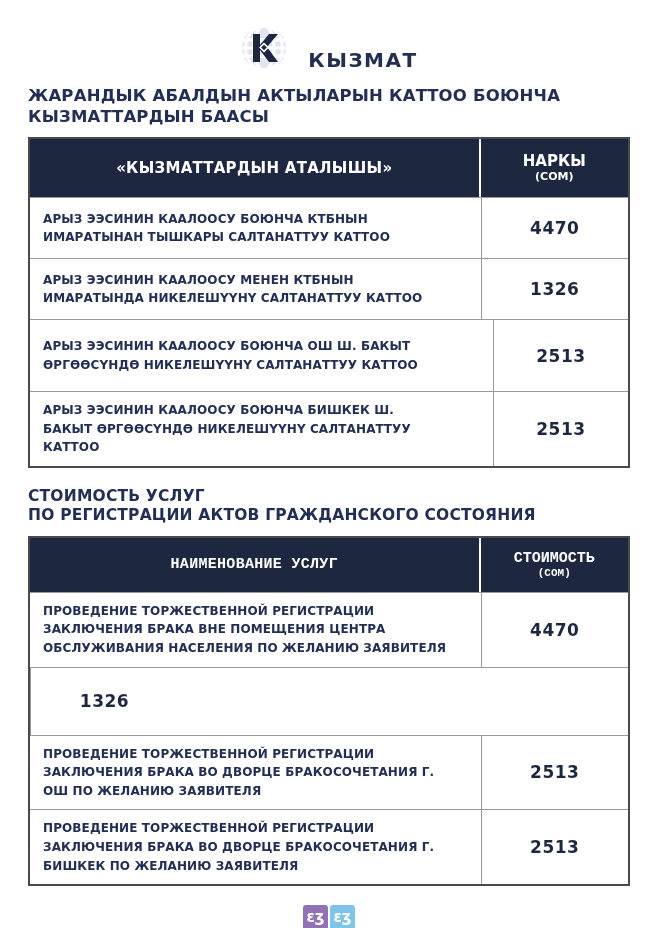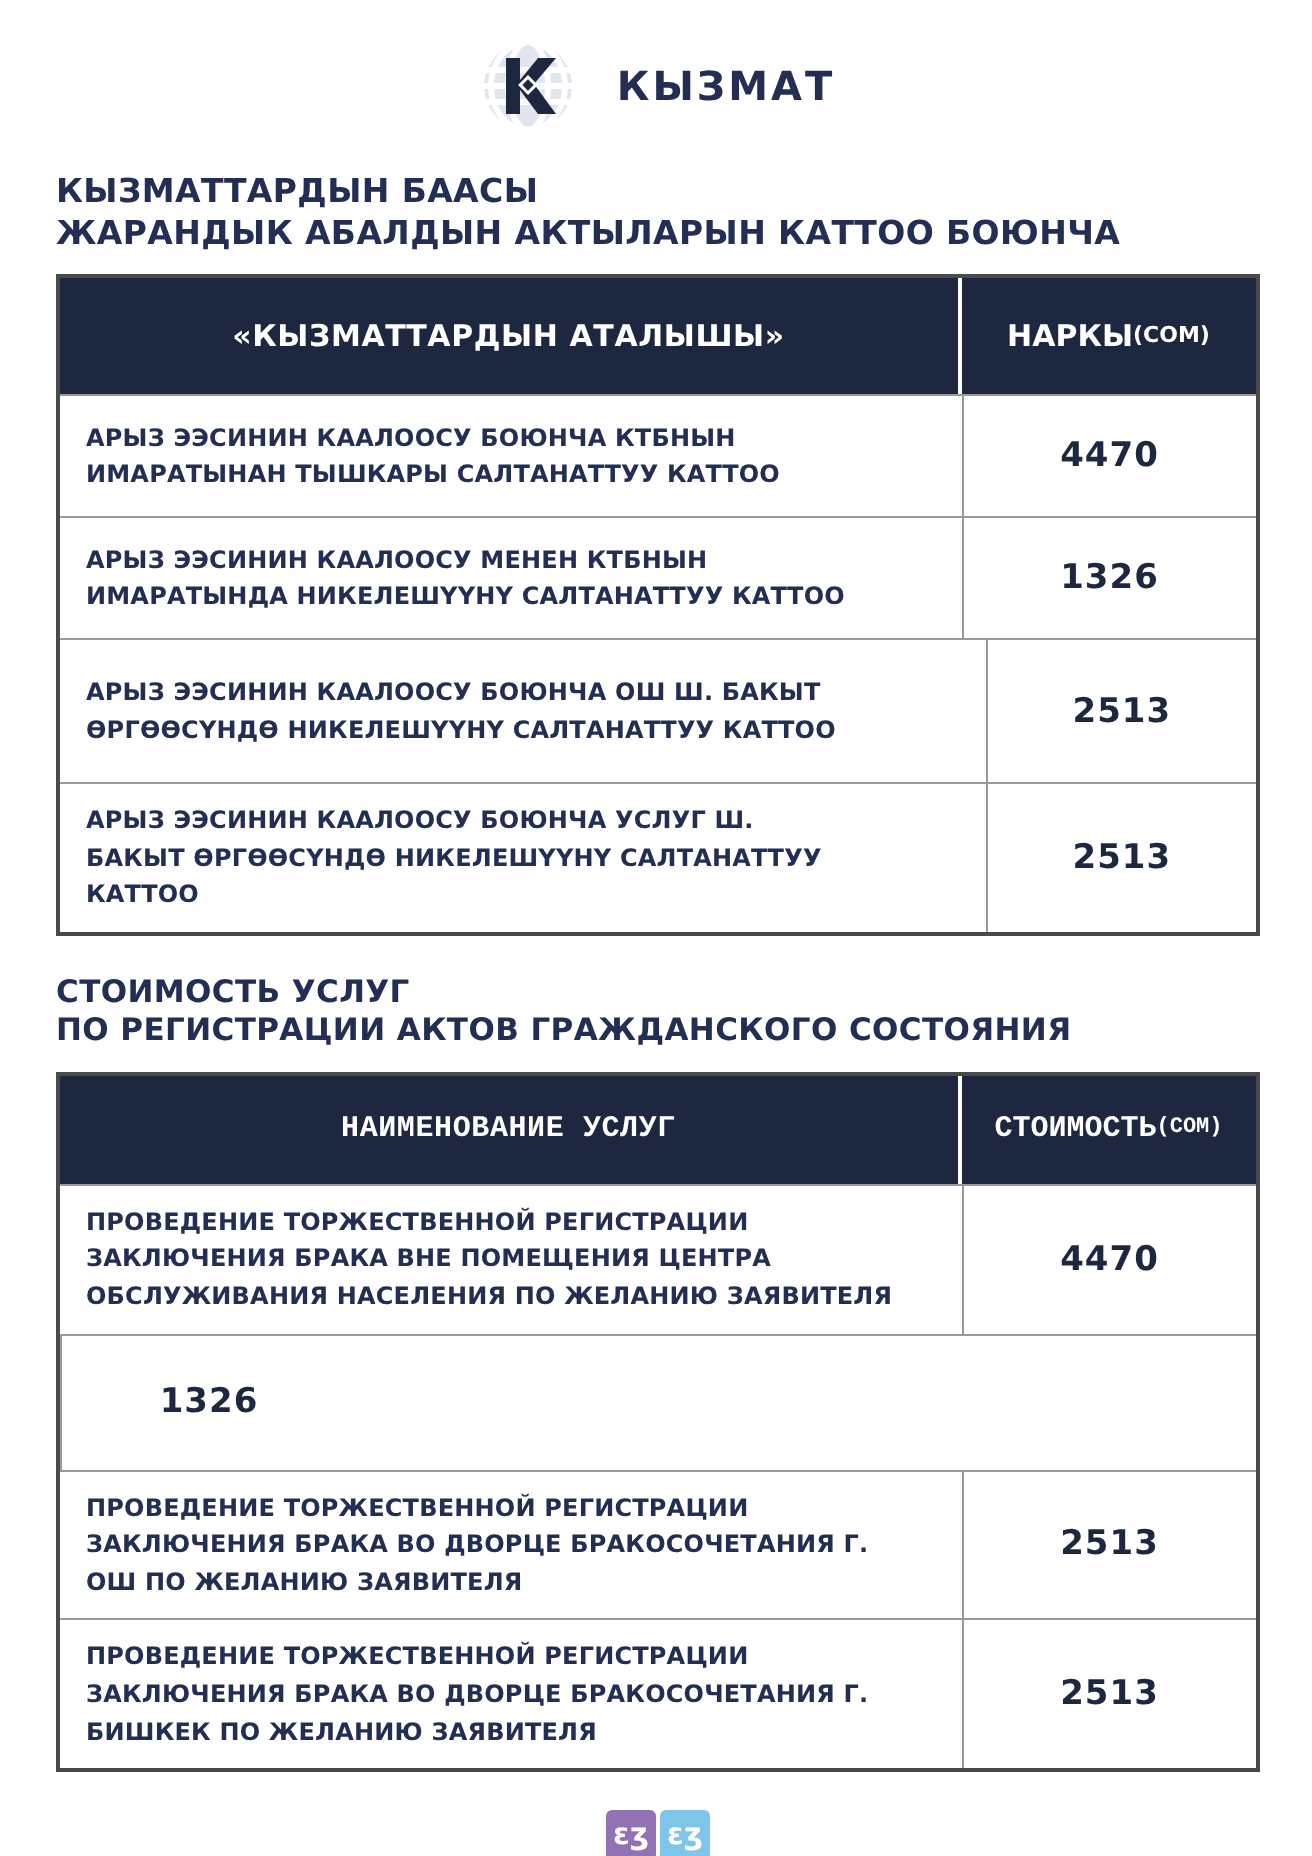--- a/index.html
+++ b/index.html
@@ -4,34 +4,34 @@
 <style>
   * { margin:0; padding:0; box-sizing:border-box; }
   html,body { width:656px; background:#ffffff; }
   body {
     font-family:"DejaVu Sans","Liberation Sans",sans-serif;
     width:656px; height:928px; position:relative; overflow:hidden;
   }
   .page { width:656px; height:928px; padding:14px 26px 0 28px; }
 
   
-  .brand { display:flex; justify-content:center; align-items:center; gap:20px; height:58px; margin-bottom:14px; }
+  .brand { display:flex; justify-content:center; align-items:flex-end; gap:20px; height:58px; margin-bottom:14px; }
   .globe { width:48px; height:48px; position:relative; flex:0 0 auto; }
   .brand-text { color:#232e52; font-weight:bold; font-size:20px; letter-spacing:1.5px; }
 
   
   .heading { color:#232e55; font-weight:bold; font-size:16.5px; line-height:1.25; letter-spacing:.2px; margin-bottom:10px; }
   .heading.ru { font-size:15.5px; margin-top:16px; }
 
   
   .tbl { width:602px; border:2px solid #4a4a4a; border-collapse:collapse; margin-bottom:19px; }
   .tbl .hdr { display:flex; background:#1d2840; color:#ffffff; }
   .hdr-service { width:452px; display:flex; align-items:center; justify-content:center;
                  font-weight:bold; font-size:15px; letter-spacing:.3px; border-right:2px solid #ffffff; }
-  .hdr-price   { width:148px; display:flex; flex-direction:row; align-items:center; justify-content:center; line-height:1.15; }
+  .hdr-price   { width:148px; display:flex; flex-direction:column; align-items:center; justify-content:center; line-height:1.15; }
   .hdr-price .big  { font-weight:bold; font-size:15px; }
   .hdr-price .unit { font-weight:bold; font-size:11px; }
   .t1 .hdr { height:58px; } .t2 .hdr { height:54px;font-family:Liberation Mono, monospace; }
 
   .row { display:flex; border-top:1.5px solid #9a9a9a; }
   .row:first-of-type { border-top:none; }
   .cell-service { width:452px; padding:9px 26px 9px 13px; display:flex; align-items:center;
                   color:#232e55; font-weight:bold; font-size:12px; line-height:1.55; letter-spacing:.1px; }
   .cell-price   { width:148px; border-left:1.5px solid #9a9a9a; display:flex; align-items:center; justify-content:center;
                   color:#1d2840; font-weight:bold; font-size:17px; letter-spacing:.5px; }
@@ -63,22 +63,22 @@
         <line x1="2" y1="32" x2="46" y2="32" stroke="#ffffff" stroke-width="3"></line>
         <polygon points="13,10 20,10 20,21 29,10 38,10 27,23 38,38 29,38 20,26 20,38 13,38" fill="#1d2840"></polygon>
         <rect x="20.5" y="20" width="7" height="7" transform="rotate(45 24 23.5)" fill="#ffffff"></rect>
         <rect x="22" y="21.5" width="4" height="4" transform="rotate(45 24 23.5)" fill="#1d2840"></rect>
       </svg>
     </div>
     <div class="brand-text">КЫЗМАТ</div>
   </div>
 
   <div class="heading">
+    <div>ЖАРАНДЫК АБАЛДЫН АКТЫЛАРЫН КАТТОО БОЮНЧА</div>
     <div>КЫЗМАТТАРДЫН БААСЫ</div>
-    <div>ЖАРАНДЫК АБАЛДЫН АКТЫЛАРЫН КАТТОО БОЮНЧА</div>
   </div>
 
   <div class="tbl t1">
     <div class="hdr">
       <div class="hdr-service">«КЫЗМАТТАРДЫН АТАЛЫШЫ»</div>
       <div class="hdr-price">
         <span class="big">НАРКЫ</span>
         <span class="unit">(СОМ)</span>
       </div>
     </div>
@@ -88,21 +88,21 @@
     </div>
     <div class="row r12">
       <div class="cell-service">АРЫЗ ЭЭСИНИН КААЛООСУ МЕНЕН КТБНЫН ИМАРАТЫНДА НИКЕЛЕШҮҮНҮ САЛТАНАТТУУ КАТТОО</div>
       <div class="cell-price">1326</div>
     </div>
     <div class="row r34">
       <div class="cell-service">АРЫЗ ЭЭСИНИН КААЛООСУ БОЮНЧА ОШ Ш. БАКЫТ ӨРГӨӨСҮНДӨ НИКЕЛЕШҮҮНҮ САЛТАНАТТУУ КАТТОО</div>
       <div class="cell-price">2513</div>
     </div>
     <div class="row r34">
-      <div class="cell-service">АРЫЗ ЭЭСИНИН КААЛООСУ БОЮНЧА УСЛУГ Ш. БАКЫТ ӨРГӨӨСҮНДӨ НИКЕЛЕШҮҮНҮ САЛТАНАТТУУ КАТТОО</div>
+      <div class="cell-service">АРЫЗ ЭЭСИНИН КААЛООСУ БОЮНЧА БИШКЕК Ш. БАКЫТ ӨРГӨӨСҮНДӨ НИКЕЛЕШҮҮНҮ САЛТАНАТТУУ КАТТОО</div>
       <div class="cell-price">2513</div>
     </div>
   </div>
 
   <div class="heading ru">
     <div>СТОИМОСТЬ УСЛУГ</div>
     <div>ПО РЕГИСТРАЦИИ АКТОВ ГРАЖДАНСКОГО СОСТОЯНИЯ</div>
   </div>
 
   <div class="tbl t2">

